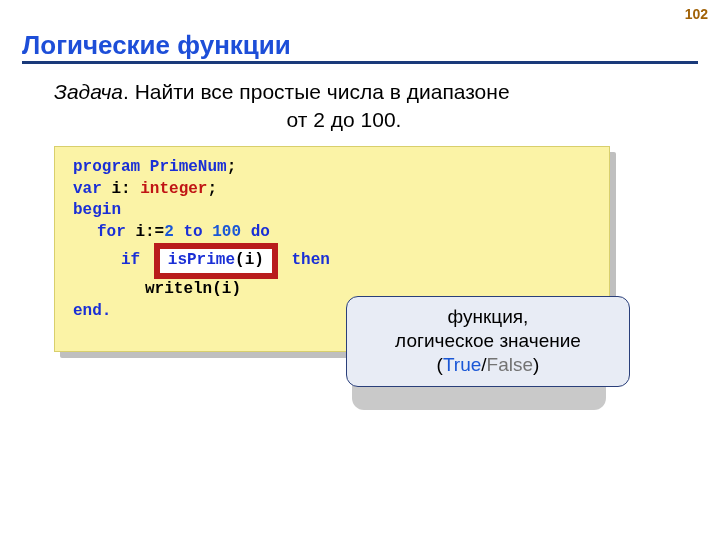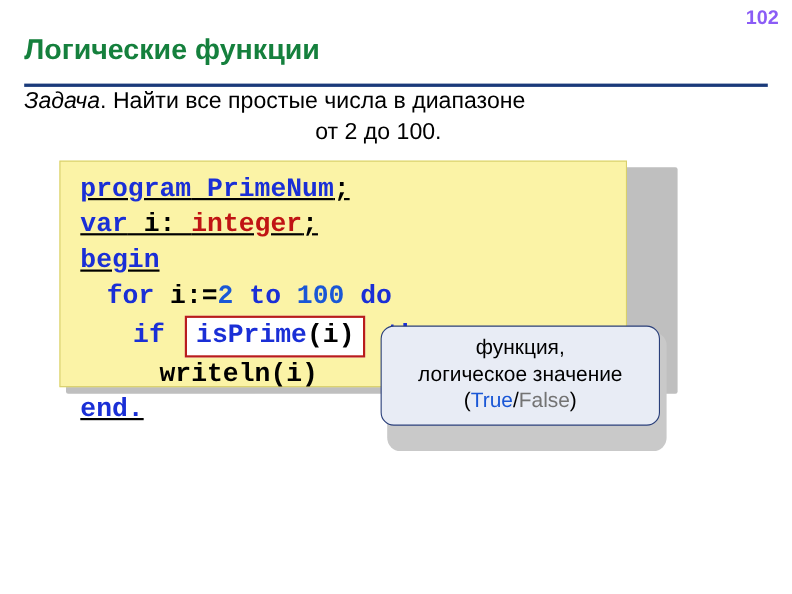--- a/index.html
+++ b/index.html
@@ -10,97 +10,96 @@
     background: #fff;
     font-family: Arial, Helvetica, sans-serif;
     position: relative;
     overflow: hidden;
   }
   .page-number {
     position: absolute;
     top: 6px;
     right: 12px;
     font-weight: bold;
-    font-size: 18px;
-    color: #8b5cf6;
+    font-size: 14px;
+    color: #a16207;
   }
   .heading {
     position: absolute;
     top: 30px;
     left: 22px;
     right: 22px;
     font-weight: bold;
     font-size: 26px;
-    color: #15803d;
-    padding-bottom: 15px;
+    color: #1d4ed8;
+    padding-bottom: 0;
     border-bottom: 3px solid #1a3a7a;
   }
   .task {
     position: absolute;
     top: 78px;
     left: 22px;
     right: 80px;
     font-size: 21px;
     color: #000;
     line-height: 1.35;
   }
-  .task .label { font-style: italic; }
+  .task .label { font-style: italic; margin-left: 32px; }
   .task .indent { display: block; padding-left: 26px; text-align: center; }
   .code-shadow {
     position: absolute;
     top: 152px;
     left: 60px;
     width: 556px;
     height: 206px;
     background: #bfbfbf;
     border-radius: 2px;
   }
   .code-block {
     position: absolute;
     top: 146px;
     left: 54px;
-    width: 516px;
+    width: 556px;
     height: 206px;
     background: #fbf3a6;
     border: 1px solid #d8cf6c;
     padding: 10px 18px;
     font-family: "Courier New", monospace;
-    font-size: 24px;
+    font-size: 16px;
     font-weight: bold;
     line-height: 1.35;
     color: #000;
-    text-decoration: underline;
   }
   .kw-blue { color: #1a2fd6; }
   .kw-red  { color: #c01414; }
   .num     { color: #1a57d6; }
   .i1 { padding-left: 24px; display: inline-block; text-align: right; }
   .i2 { padding-left: 48px; display: inline-block; }
   .i3 { padding-left: 72px; display: inline-block; text-align: right; }
   .highlight-box {
     display: inline-block;
     background: #fff;
-    border: 2px solid #b91c1c;
+    border: 6px solid #b91c1c;
     padding: 1px 8px;
     margin: 0 4px;
   }
   .callout-shadow {
     position: absolute;
     top: 302px;
     left: 352px;
     width: 254px;
     height: 108px;
     background: #c9c9c9;
     border-radius: 12px;
   }
   .callout {
     position: absolute;
     top: 296px;
     left: 346px;
-    width: 254px;
+    width: 284px;
     background: #e8ecf5;
     border: 1.5px solid #2a3f7a;
     border-radius: 12px;
     padding: 8px 10px 10px;
     font-size: 19px;
     text-align: center;
     line-height: 1.25;
     color: #000;
   }
   .callout .true  { color: #1a57d6; text-align: center; }

